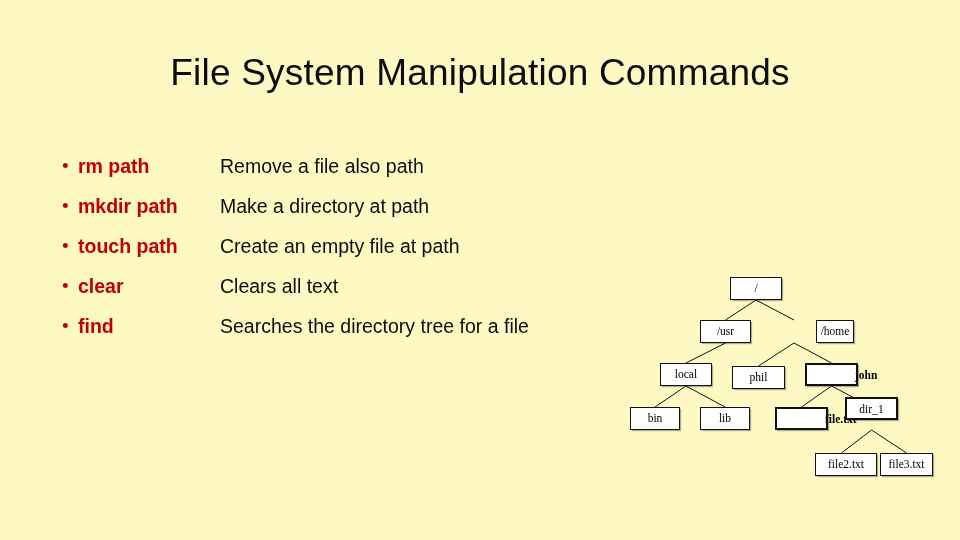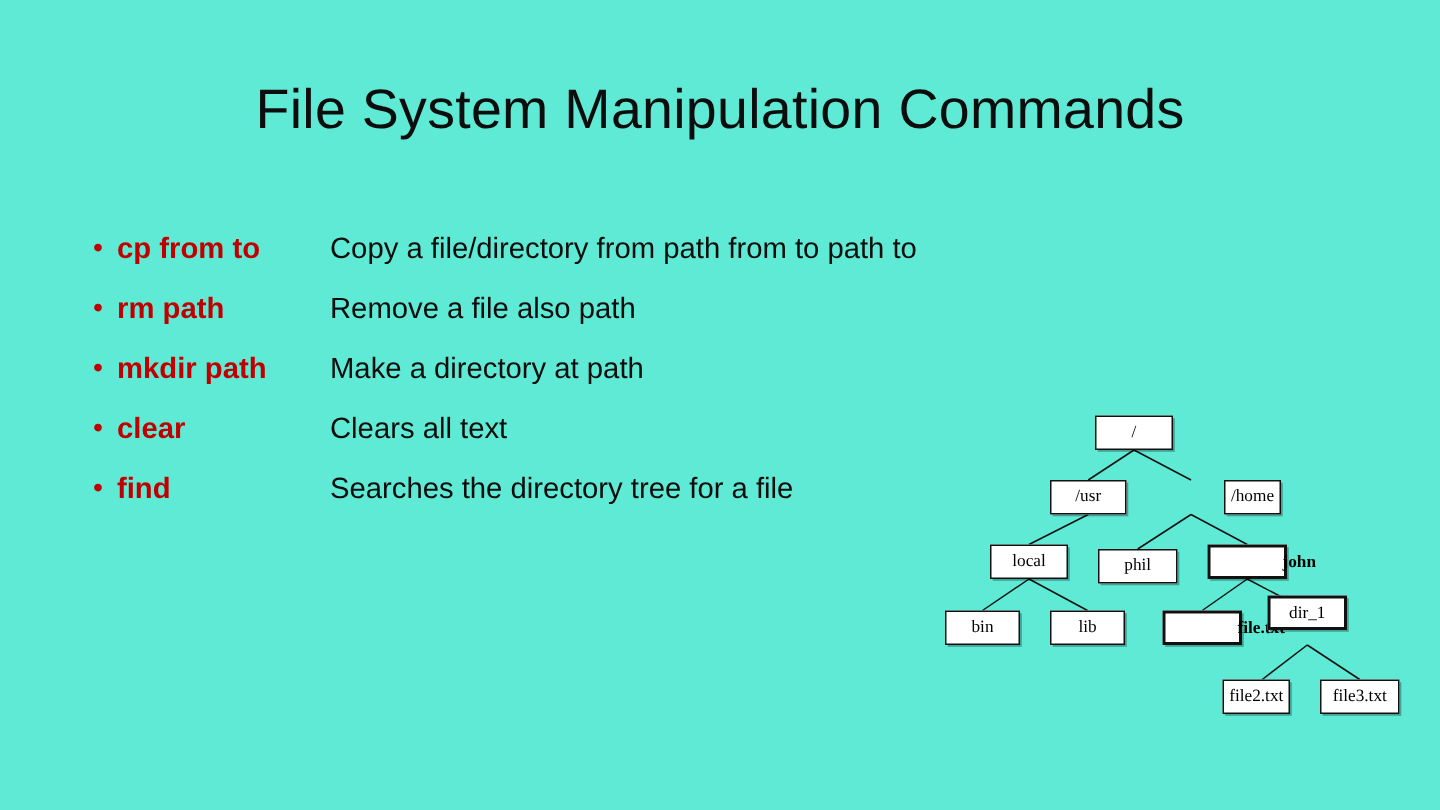--- a/index.html
+++ b/index.html
@@ -13,21 +13,21 @@
     background: #ffffff;
     font-family: "Liberation Sans", sans-serif;
     overflow: hidden;
     position: relative;
   }
 
   .slide {
     position: relative;
     width: 960px;
     height: 540px;
-    background: #5eead4;
+    background: #fef9c3;
   }
 
   
   .slide-title {
     position: absolute;
     left: 0;
     top: 52px;
     width: 960px;
     text-align: center;
     font-family: "Liberation Sans", sans-serif;
@@ -134,23 +134,23 @@
   }
 </style>
 </head>
 <body>
 
 <div class="slide">
 
   <div class="slide-title">File System Manipulation Commands</div>
 
   <div class="cmd-list">
-      <div class="cmd-row"><span class="bullet-dot">•</span><span class="cmd-name">cp from to</span><span class="cmd-desc">Copy a file/directory from path from to path to</span></div>
       <div class="cmd-row"><span class="bullet-dot">•</span><span class="cmd-name">rm path</span><span class="cmd-desc">Remove a file also path</span></div>
       <div class="cmd-row"><span class="bullet-dot">•</span><span class="cmd-name">mkdir path</span><span class="cmd-desc">Make a directory at path</span></div>
+      <div class="cmd-row"><span class="bullet-dot">•</span><span class="cmd-name">touch path</span><span class="cmd-desc">Create an empty file at path</span></div>
       <div class="cmd-row"><span class="bullet-dot">•</span><span class="cmd-name">clear</span><span class="cmd-desc">Clears all text</span></div>
       <div class="cmd-row"><span class="bullet-dot">•</span><span class="cmd-name">find</span><span class="cmd-desc">Searches the directory tree for a file</span></div>
     </div>
 
   <div class="tree">
     <svg width="340" height="225">
         <line x1="136" y1="32" x2="105.5" y2="52" stroke="#111111" stroke-width="1"></line>
         <line x1="136" y1="32" x2="174" y2="52" stroke="#111111" stroke-width="1"></line>
         <line x1="105.5" y1="75" x2="66" y2="95" stroke="#111111" stroke-width="1"></line>
         <line x1="174" y1="75" x2="138.5" y2="98" stroke="#111111" stroke-width="1"></line>
@@ -165,17 +165,17 @@
   <div class="node" style="left: 110px; top: 9px; width: 52px;">/</div>
       <div class="node" style="left: 80px; top: 52px; width: 51px;">/usr</div>
       <div class="node" style="left: 148px; top: 52px; width: 38px; margin-left: 48px;">/home</div>
       <div class="node" style="left: 40px; top: 95px; width: 52px;">local</div>
       <div class="node" style="left: 112px; top: 98px; width: 53px;">phil</div>
       <div class="node bold" style="left: 185px; top: 95px; width: 53px;">john</div>
       <div class="node" style="left: 10px; top: 139px; width: 50px;">bin</div>
       <div class="node" style="left: 80px; top: 139px; width: 50px;">lib</div>
       <div class="node bold" style="left: 155px; top: 139px; width: 53px;">file.txt</div>
       <div class="node bold-border" style="left: 225px; top: 129px; width: 53px;">dir_1</div>
-      <div class="node" style="left: 195px; top: 185px; width: 45px;">file2.txt</div>
+      <div class="node" style="left: 195px; top: 185px; width: 62px;">file2.txt</div>
       <div class="node" style="left: 260px; top: 185px; width: 53px;">file3.txt</div>
     </div>
 
 </div>
 
 </body></html>

